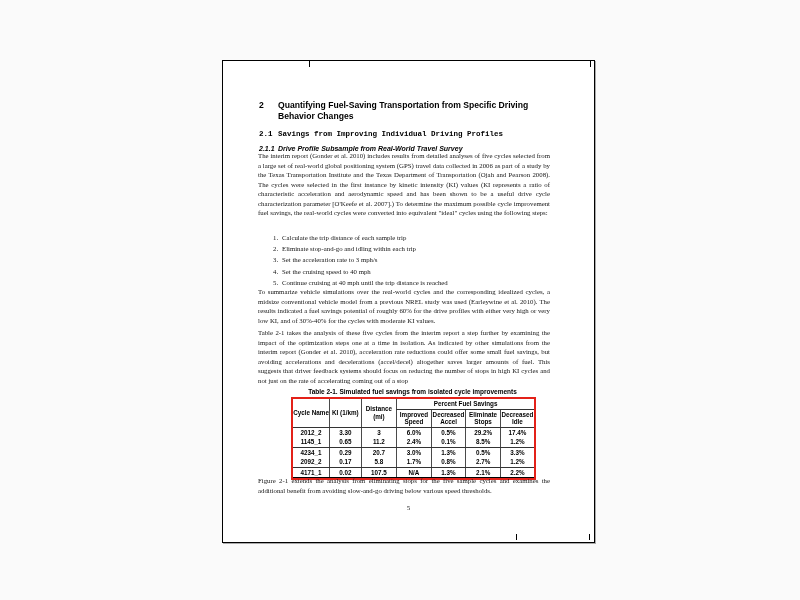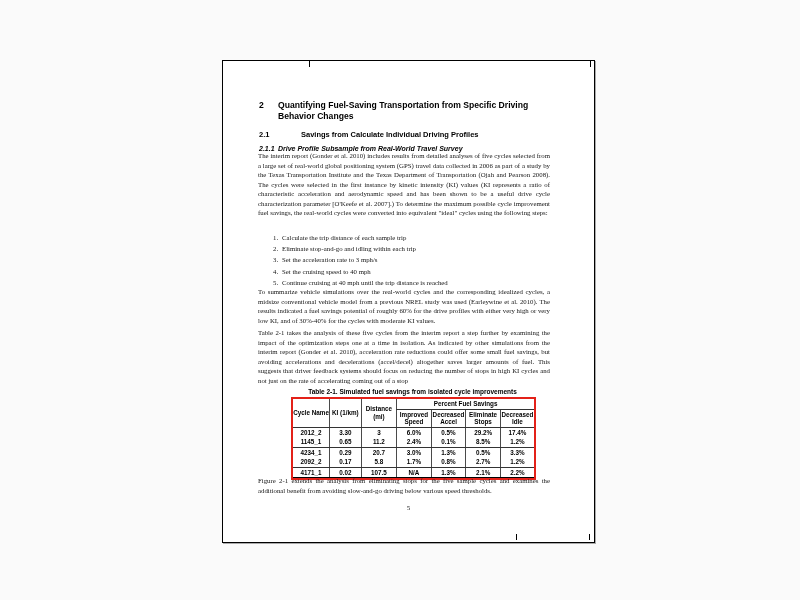--- a/index.html
+++ b/index.html
@@ -16,21 +16,21 @@
   }
   .mark{position:absolute;width:1px;height:6px;background:#000;}
   .h1{
     position:absolute;left:36px;top:39px;width:294px;
     display:flex;font-family:"Liberation Sans",sans-serif;
     font-weight:bold;font-size:8.6px;line-height:11px;color:#000;
   }
   .h1 .num{width:19px;flex:none;}
   .h2{
     position:absolute;left:36px;top:69px;width:294px;display:flex;
-    font-family:Liberation Sans, sans-serif;font-weight:bold;font-size:7.5px;line-height:9px;color:#000;gap:23px;
+    font-family:Liberation Mono, monospace;font-weight:bold;font-size:7.5px;line-height:9px;color:#000;
   }
   .h2 .num{width:19px;flex:none;}
   .h3{
     position:absolute;left:36px;top:83px;width:294px;display:flex;
     font-family:"Liberation Sans",sans-serif;font-weight:bold;font-style:italic;font-size:7px;line-height:9px;color:#000;
   }
   .h3 .num{width:19px;flex:none;}
   .para{
     position:absolute;left:35px;width:292px;
     font-size:6.8px;line-height:9.5px;text-align:justify;color:#151515;
@@ -79,21 +79,21 @@
   <div class="mark" style="left:293px;top:473px;"></div>
   <div class="mark" style="left:366px;top:473px;"></div>
 
   <div class="h1">
     <span class="num">2</span>
     <span>Quantifying Fuel-Saving Transportation from Specific Driving Behavior Changes</span>
   </div>
 
   <div class="h2">
     <span class="num">2.1</span>
-    <span>Savings from Calculate Individual Driving Profiles</span>
+    <span>Savings from Improving Individual Driving Profiles</span>
   </div>
 
   <div class="h3">
     <span class="num">2.1.1</span>
     <span>Drive Profile Subsample from Real-World Travel Survey</span>
   </div>
 
   <div id="p1" class="para">The interim report (Gonder et al. 2010) includes results from detailed analyses of five cycles selected from a large set of real-world global positioning system (GPS) travel data collected in 2006 as part of a study by the Texas Transportation Institute and the Texas Department of Transportation (Ojah and Pearson 2008). The cycles were selected in the first instance by kinetic intensity (KI) values (KI represents a ratio of characteristic acceleration and aerodynamic speed and has been shown to be a useful drive cycle characterization parameter [O'Keefe et al. 2007].) To determine the maximum possible cycle improvement fuel savings, the real-world cycles were converted into equivalent "ideal" cycles using the following steps:</div>
 
   <div class="steps">

